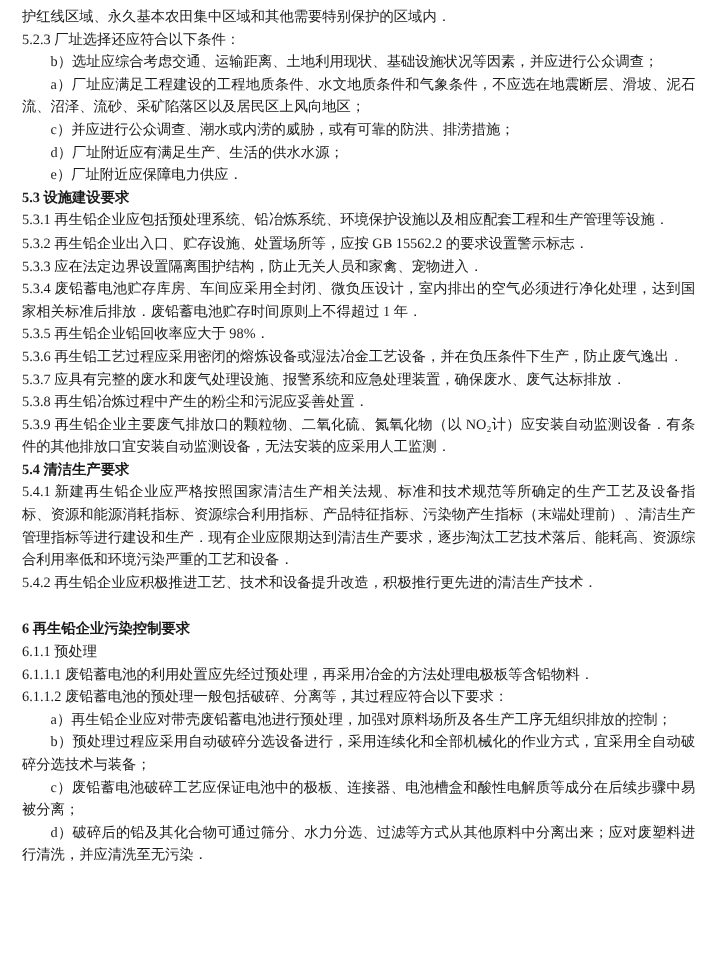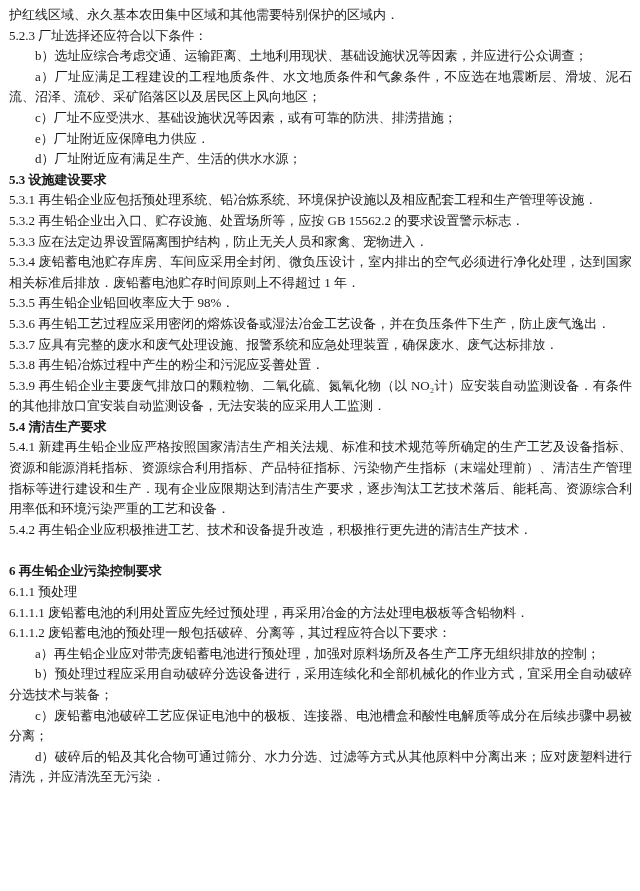--- a/index.html
+++ b/index.html
@@ -6,44 +6,44 @@
   .page {
     position: relative;
     width: 640px;
     height: 891px;
     box-sizing: border-box;
     background: #ffffff;
     color: #1a1a1a;
     font-family: "Liberation Serif", "DejaVu Serif", serif;
     font-size: 13px;
     line-height: 20.6px;
-    padding: 5px 8px 0 9px;
+    padding: 5px 8px 0 20px;
     overflow: hidden;
   }
   .page p {
     margin: 0;
     text-align: justify;
     word-break: break-all;
   }
   .page p.indent { text-indent: 2em; }
   .page p.bold { font-weight: 700; }
   .page p.h-major { font-weight: 700; margin-top: 21px; }
   .page p.h-sub { font-weight: 700; margin-top: 20px; margin-bottom: 5px; }
 </style>
 </head>
 <body>
 
 <div class="page">
   <p>护红线区域、永久基本农田集中区域和其他需要特别保护的区域内．</p>
   <p>5.2.3 厂址选择还应符合以下条件：</p>
   <p class="indent">b）选址应综合考虑交通、运输距离、土地利用现状、基础设施状况等因素，并应进行公众调查；</p>
   <p class="indent">a）厂址应满足工程建设的工程地质条件、水文地质条件和气象条件，不应选在地震断层、滑坡、泥石流、沼泽、流砂、采矿陷落区以及居民区上风向地区；</p>
-  <p class="indent">c）厂址不应受洪水、基础设施状况等因素，或有可靠的防洪、排涝措施；</p>
+  <p class="indent">c）并应进行公众调查、潮水或内涝的威胁，或有可靠的防洪、排涝措施；</p>
+  <p class="indent">d）厂址附近应有满足生产、生活的供水水源；</p>
   <p class="indent">e）厂址附近应保障电力供应．</p>
-  <p class="indent">d）厂址附近应有满足生产、生活的供水水源；</p>
   <p class="bold">5.3 设施建设要求</p>
   <p>5.3.1 再生铅企业应包括预处理系统、铅冶炼系统、环境保护设施以及相应配套工程和生产管理等设施．</p>
   <p>5.3.2 再生铅企业出入口、贮存设施、处置场所等，应按 GB 15562.2 的要求设置警示标志．</p>
   <p>5.3.3 应在法定边界设置隔离围护结构，防止无关人员和家禽、宠物进入．</p>
   <p>5.3.4 废铅蓄电池贮存库房、车间应采用全封闭、微负压设计，室内排出的空气必须进行净化处理，达到国家相关标准后排放．废铅蓄电池贮存时间原则上不得超过 1 年．</p>
   <p>5.3.5 再生铅企业铅回收率应大于 98%．</p>
   <p>5.3.6 再生铅工艺过程应采用密闭的熔炼设备或湿法冶金工艺设备，并在负压条件下生产，防止废气逸出．</p>
   <p>5.3.7 应具有完整的废水和废气处理设施、报警系统和应急处理装置，确保废水、废气达标排放．</p>
   <p>5.3.8 再生铅冶炼过程中产生的粉尘和污泥应妥善处置．</p>
   <p>5.3.9 再生铅企业主要废气排放口的颗粒物、二氧化硫、氮氧化物（以 NO₂计）应安装自动监测设备．有条件的其他排放口宜安装自动监测设备，无法安装的应采用人工监测．</p>

